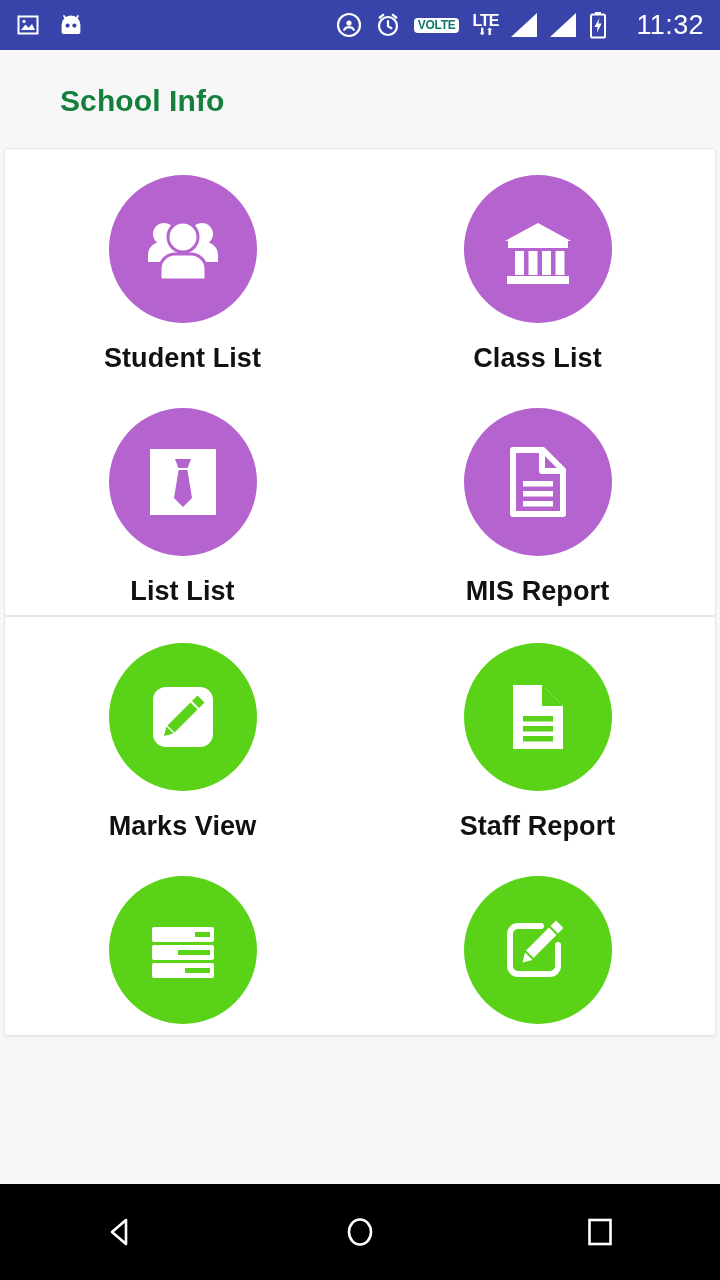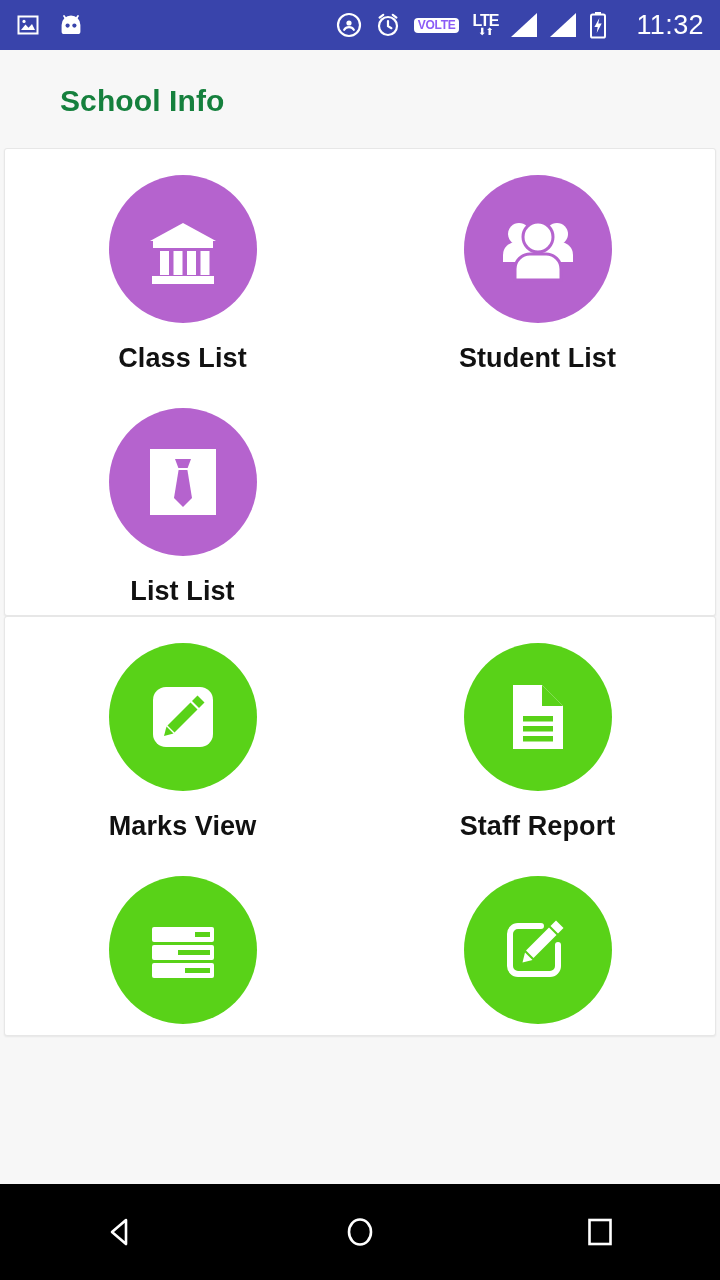--- a/index.html
+++ b/index.html
@@ -14,21 +14,21 @@
   
   .status-bar {
     height:50px; background:#3944ab;
     display:flex; align-items:center;
     padding:0 16px; color:#fff;
   }
   .sb-left { display:flex; align-items:center; gap:18px; }
   .sb-right { margin-left:auto; display:flex; align-items:center; gap:13px; }
   .sb-icon { display:flex; align-items:center; justify-content:center; }
   .volte-badge {
-    background:#fff; color:#8b5cf6;
+    background:#fff; color:#0f766e;
     font-size:12px; font-weight:bold; letter-spacing:-.3px;
     border-radius:4px; padding:1px 4px 2px; line-height:1;
   }
   .lte-stack { display:flex; flex-direction:column; align-items:center; line-height:1; }
   .lte-txt { font-size:16px; font-weight:bold; letter-spacing:-1px; }
   .lte-arrows { font-size:10px; letter-spacing:-1px; margin-top:-2px; }
   .sig-tri { width:0; height:0; border-style:solid; border-width:0 0 24px 26px; border-color:transparent transparent #fff transparent; }
   .sb-clock { font-size:27px; font-weight:500; letter-spacing:.4px; margin-left:16px; }
 
   
@@ -126,61 +126,73 @@
         </svg>
       </span>
       <span class="sb-clock">11:32</span>
     </div>
   </div>
 
   <div class="section-title">School Info</div>
 
   <div class="card">
     <div class="grid">
+
+      <div class="tile">
+        <div class="circle c-purple">
+          <svg width="86" height="86" viewBox="0 0 86 86">
+            <circle cx="24" cy="28" r="11" fill="#fff"></circle>
+            <circle cx="62" cy="28" r="11" fill="#fff"></circle>
+            <path d="M8 56v-7a13 13 0 0 1 13-13h6a13 13 0 0 1 13 13v7z" fill="#fff"></path>
+            <path d="M46 56v-7a13 13 0 0 1 13-13h6a13 13 0 0 1 13 13v7z" fill="#fff"></path>
+            <circle cx="43" cy="31" r="15" fill="#fff" stroke="#b563ce" stroke-width="3"></circle>
+            <path d="M20 74v-11a15 15 0 0 1 15-15h16a15 15 0 0 1 15 15v11z" fill="#fff" stroke="#b563ce" stroke-width="3"></path>
+          </svg>
+        </div>
+        <div class="tile-label">Student List</div>
+      </div>
 
       <div class="tile">
         <div class="circle c-purple">
           <svg width="86" height="86" viewBox="0 0 86 86">
             <path d="M43 17L76 35H10z" fill="#fff"></path>
             <rect x="13" y="35" width="60" height="7" fill="#fff"></rect>
             <rect x="20" y="45" width="9" height="24" fill="#fff"></rect>
             <rect x="33.5" y="45" width="9" height="24" fill="#fff"></rect>
             <rect x="47" y="45" width="9" height="24" fill="#fff"></rect>
             <rect x="60.5" y="45" width="9" height="24" fill="#fff"></rect>
             <rect x="12" y="70" width="62" height="8" fill="#fff"></rect>
           </svg>
         </div>
         <div class="tile-label">Class List</div>
       </div>
 
       <div class="tile">
         <div class="circle c-purple">
           <svg width="86" height="86" viewBox="0 0 86 86">
-            <circle cx="24" cy="28" r="11" fill="#fff"></circle>
-            <circle cx="62" cy="28" r="11" fill="#fff"></circle>
-            <path d="M8 56v-7a13 13 0 0 1 13-13h6a13 13 0 0 1 13 13v7z" fill="#fff"></path>
-            <path d="M46 56v-7a13 13 0 0 1 13-13h6a13 13 0 0 1 13 13v7z" fill="#fff"></path>
-            <circle cx="43" cy="31" r="15" fill="#fff" stroke="#b563ce" stroke-width="3"></circle>
-            <path d="M20 74v-11a15 15 0 0 1 15-15h16a15 15 0 0 1 15 15v11z" fill="#fff" stroke="#b563ce" stroke-width="3"></path>
-          </svg>
-        </div>
-        <div class="tile-label">Student List</div>
-      </div>
-
-      <div class="tile">
-        <div class="circle c-purple">
-          <svg width="86" height="86" viewBox="0 0 86 86">
             <path d="M10 10h66v66H10z" fill="#fff"></path>
             <path d="M35 20h16l-3.4 9H38.4z" fill="#b563ce"></path>
             <path d="M38.6 31h8.8l4.6 28-9 9-9-9z" fill="#b563ce"></path>
           </svg>
         </div>
         <div class="tile-label">List List</div>
       </div>
 
+      <div class="tile">
+        <div class="circle c-purple">
+          <svg width="86" height="86" viewBox="0 0 86 86">
+            <path d="M18 11h30l20 20v44H18z" fill="none" stroke="#fff" stroke-width="6" stroke-linejoin="round"></path>
+            <path d="M47 12v20h20" fill="none" stroke="#fff" stroke-width="6" stroke-linejoin="round"></path>
+            <rect x="28" y="42" width="30" height="5.5" fill="#fff"></rect>
+            <rect x="28" y="52" width="30" height="5.5" fill="#fff"></rect>
+            <rect x="28" y="62" width="30" height="5.5" fill="#fff"></rect>
+          </svg>
+        </div>
+        <div class="tile-label">MIS Report</div>
+      </div>
 
     </div>
   </div>
 
 
   <div class="card clip" style="height:420px;">
     <div class="grid">
 
       <div class="tile">
         <div class="circle c-green">

